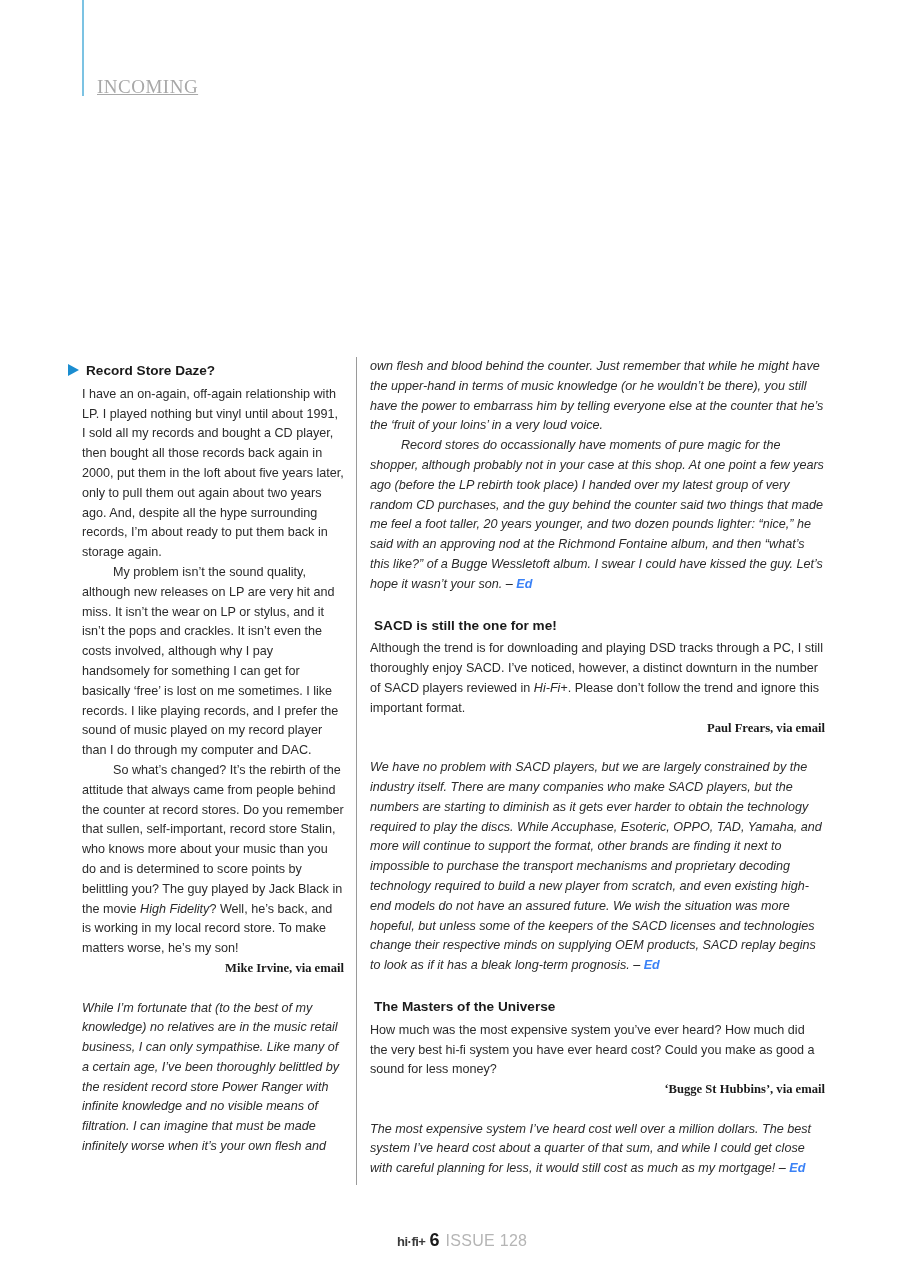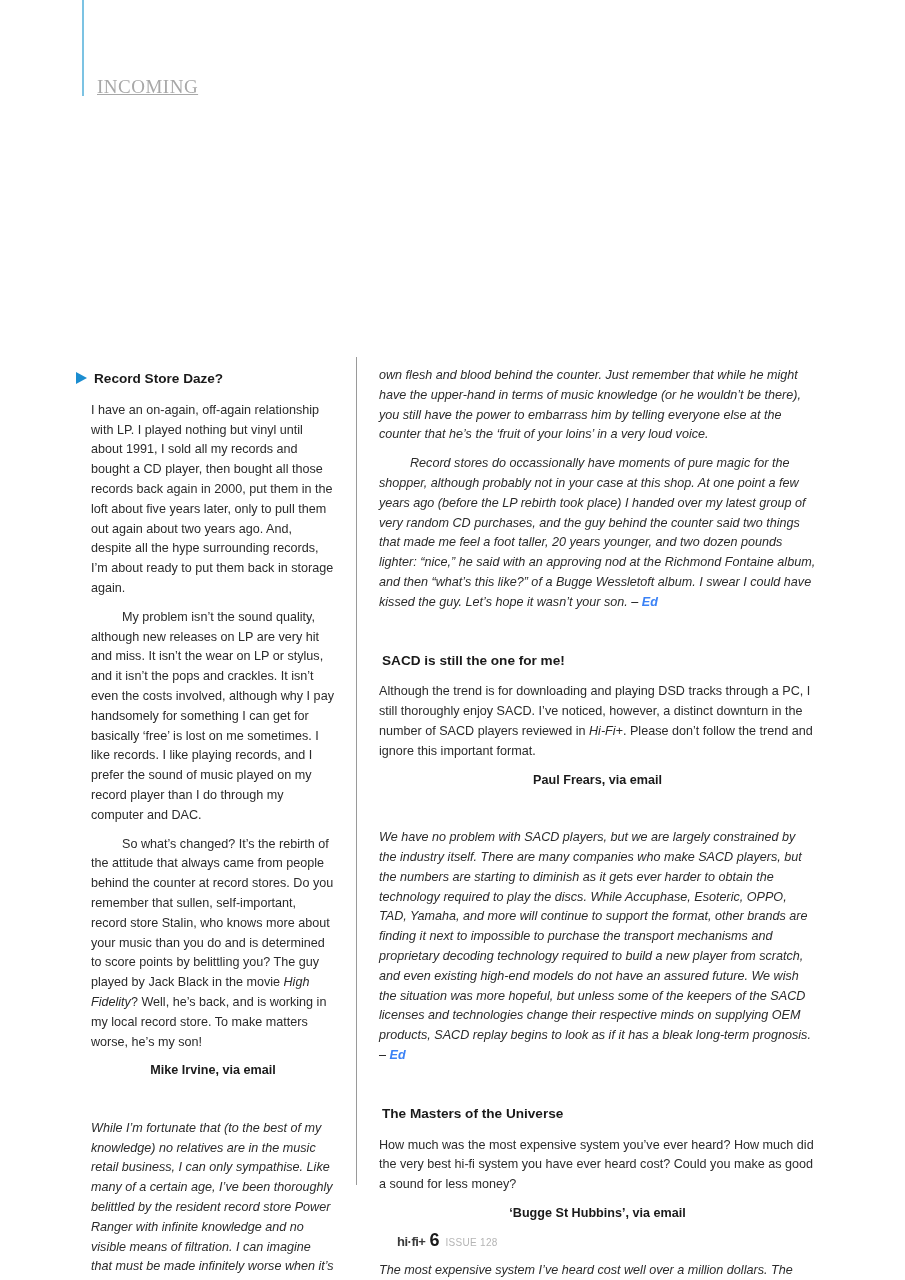--- a/index.html
+++ b/index.html
@@ -8,32 +8,32 @@
   .vline { position: absolute; left: 82px; top: 0; width: 2px; height: 96px; background: #7cc3e3; }
   .section-label { position: absolute; left: 97px; top: 76px; font-family: "Liberation Serif", serif;
                    font-size: 19px; letter-spacing: 0.5px; color: #a8a8a8; text-decoration: underline; }
   .col { position: absolute; top: 357px; font-size: 12.6px; line-height: 19.8px; }
   .col-left { left: 82px; width: 262px; }
   .col-right { left: 370px; width: 455px; }
   .divider { position: absolute; left: 356px; top: 357px; width: 1px; height: 828px; background: #9a9a9a; }
   .arrow { position: absolute; left: -18px; top: 3px; width: 0; height: 0;
            border-top: 6px solid transparent; border-bottom: 6px solid transparent;
            border-left: 11px solid #1b8dd0; }
-  h3 { margin: 12px; font-size: 13.6px; font-weight: bold; color: #1a1a1a; line-height: 19.8px; position: relative; }
-  p { margin: 9px; }
+  h3 { margin: 4px; font-size: 13.6px; font-weight: bold; color: #1a1a1a; line-height: 19.8px; position: relative; }
+  p { margin: 0; }
   .indent { text-indent: 31px; }
   .it { font-style: italic; }
-  .sig { text-align: center; font-weight: bold; color: #1a1a1a; }
+  .sig { text-align: right; font-weight: bold; color: #1a1a1a; font-family: Liberation Serif, serif; }
   .ed { font-weight: bold; font-style: italic; color: #3b82f6; }
   .gap { height: 19.8px; }
   .gap-sm { height: 17px; }
   .footer { position: absolute; top: 1230px; left: 397px; display: flex; align-items: baseline; }
   .logo { font-weight: bold; font-size: 13px; color: #3a3a3a; letter-spacing: -0.5px; }
   .pnum { font-weight: bold; font-size: 18px; color: #1a1a1a; margin-left: 4px; }
-  .issue { font-size: 10px; color: #b5b5b5; margin-left: 6px; letter-spacing: 0.3px; }
+  .issue { font-size: 16px; color: #b5b5b5; margin-left: 6px; letter-spacing: 0.3px; }
 </style>
 </head>
 <body>
 
 <div class="vline"></div>
 <div class="section-label">INCOMING</div>
 
 <div class="col col-left">
   <h3>
     <span class="arrow"></span>

